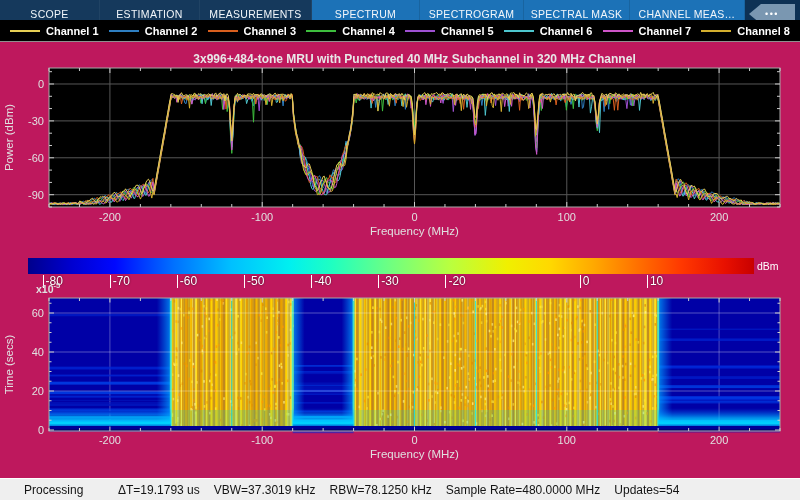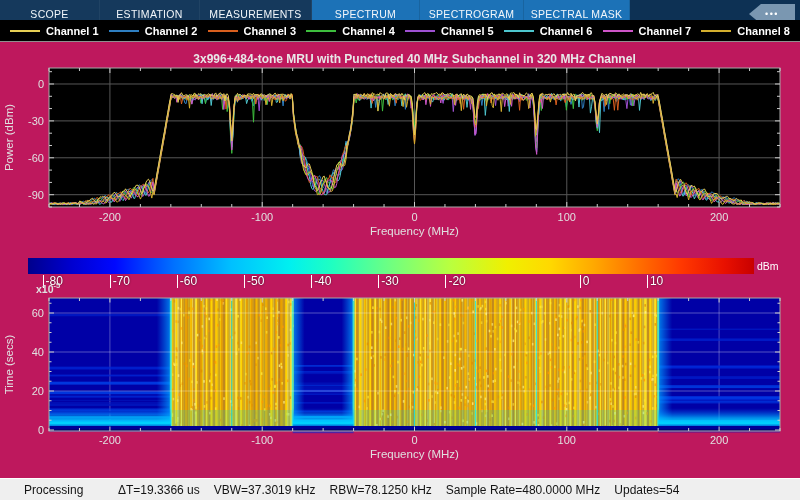--- a/index.html
+++ b/index.html
@@ -39,20 +39,21 @@
 <div class="app">
 
   <div class="toolbar">
 
     <div class="tab dark" style="width: 100px;">SCOPE</div>
       <div class="tab dark" style="width: 100px;">ESTIMATION</div>
       <div class="tab dark" style="width: 112px;">MEASUREMENTS</div>
       <div class="tab light" style="width: 108px;">SPECTRUM</div>
       <div class="tab light" style="width: 104px;">SPECTROGRAM</div>
       <div class="tab light" style="width: 106px;">SPECTRAL MASK</div>
+      <div class="tab light" style="width: 115px;">CHANNEL MEAS…</div>
       <div class="toolbar-corner">
       <div class="more-tag">•••</div>
     </div>
   </div>
 
   <div class="legend">
       <div class="leg-item">
         <div class="leg-line" style="border-top-color: rgb(230, 207, 85);"></div>
         <span class="leg-label">Channel 1</span>
       </div>
@@ -1482,21 +1483,21 @@
       <text x="566.7916666666666" y="164" text-anchor="middle" fill="#e0e0e0" font-size="11">100</text>
       <text x="719.0833333333334" y="164" text-anchor="middle" fill="#e0e0e0" font-size="11">200</text>
       <text x="414.5" y="178" text-anchor="middle" fill="#e0e0e0" font-size="11.5">Frequency (MHz)</text>
       <text transform="translate(13 84.5) rotate(-90)" text-anchor="middle" fill="#e0e0e0" font-size="11.5">Time (secs)</text>
       <text x="36" y="13" fill="#e0e0e0" font-size="10.5" font-weight="bold">x10<tspan dy="-5" font-size="7.5">-5</tspan></text>
     </svg>
 
   <div class="statusbar">
     <div class="sb-state">Processing</div>
     <div style="display:flex">
-        <div class="sb-field">ΔT=19.3366 us</div>
+        <div class="sb-field">ΔT=19.1793 us</div>
         <div class="sb-field">VBW=37.3019 kHz</div>
         <div class="sb-field">RBW=78.1250 kHz</div>
         <div class="sb-field">Sample Rate=480.0000 MHz</div>
         <div class="sb-field">Updates=54</div>
       </div>
   </div>
 
 </div>
 
 </body></html>

